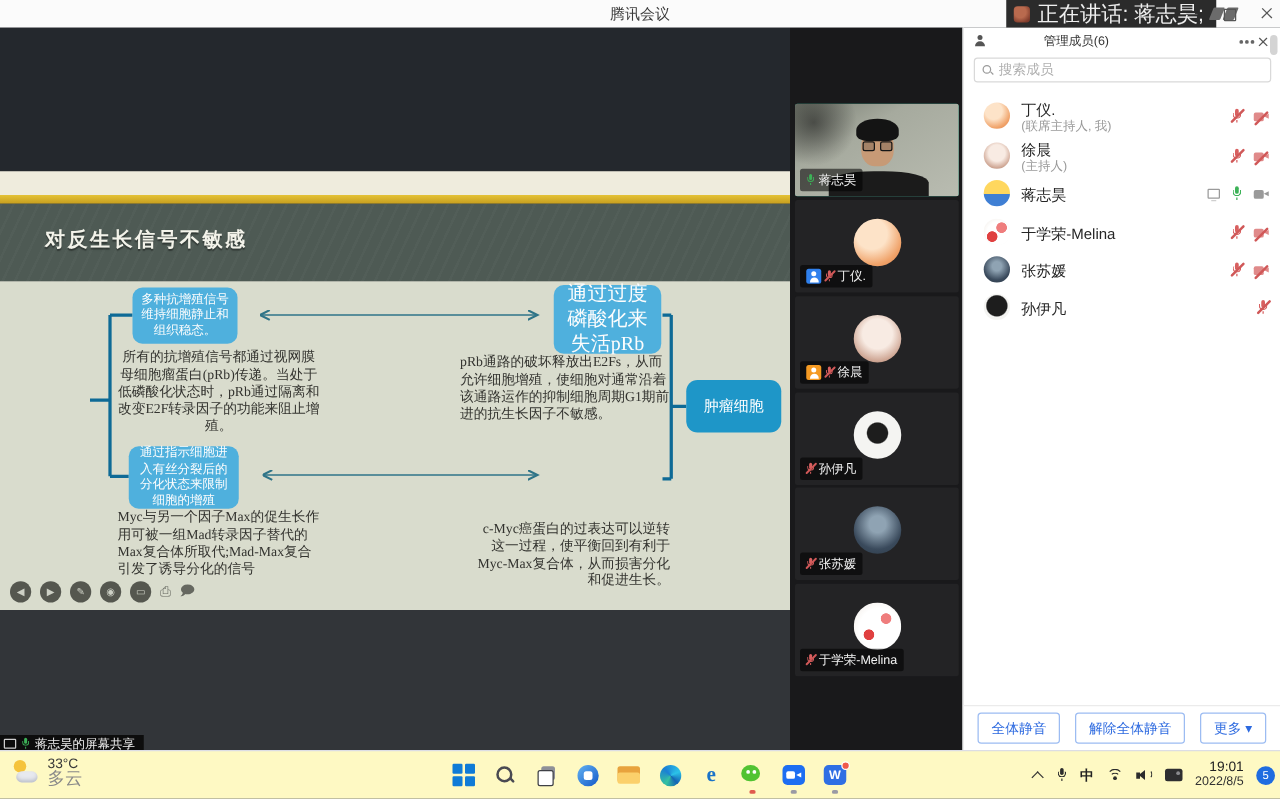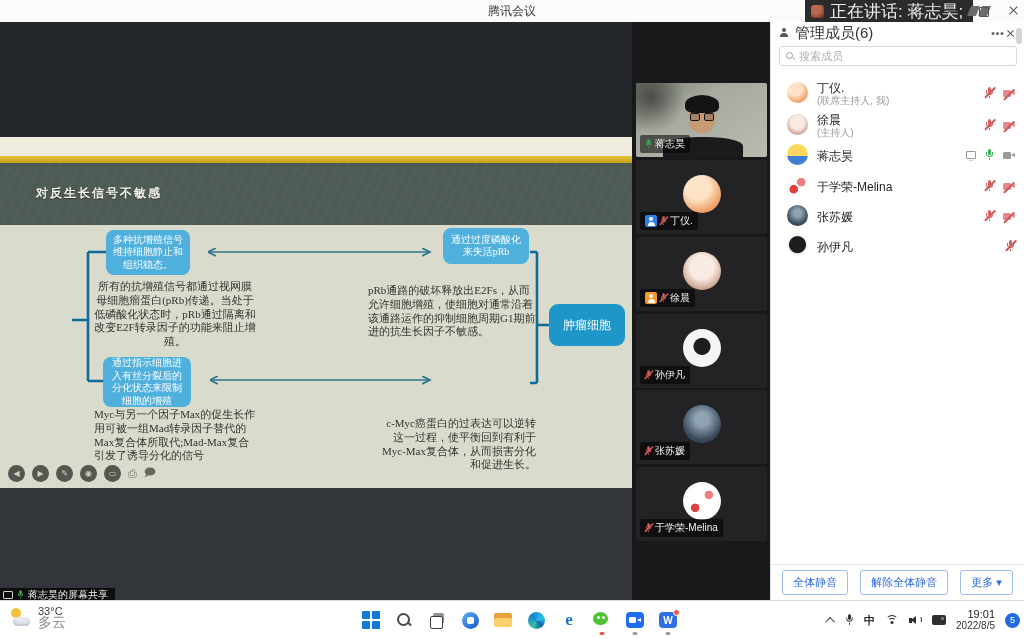--- a/index.html
+++ b/index.html
@@ -24,21 +24,21 @@
   .banner .logo{margin-left:auto;display:flex;gap:2px;}
   .banner .logo i{display:block;width:9px;height:10px;background:#6b6b6b;transform:skewX(-22deg);border-radius:1px;}
 
   
   .share{position:absolute;left:0;top:22px;width:632px;height:578px;background:#303338;overflow:hidden;}
   .letterbox-top{position:absolute;left:0;top:0;width:632px;height:115px;background:#24282d;}
   .slide{position:absolute;left:0;top:115px;width:632px;height:351px;}
   .band-cream{height:19px;background:#efecdd;}
   .band-yellow{height:7px;background:linear-gradient(#e4c236,#c79e1e);}
   .band-chalk{height:62px;background:#4e5a54;background-image:repeating-linear-gradient(115deg,rgba(255,255,255,.025) 0 2px,transparent 2px 9px);position:relative;}
-  .slide-title{position:absolute;left:36px;top:0;line-height:60px;font-size:12px;font-weight:bold;color:#f3f3ea;letter-spacing:2px;text-shadow:0 1px 1px rgba(0,0,0,.4);}
+  .slide-title{position:absolute;left:36px;top:0;line-height:60px;font-size:16px;font-weight:bold;color:#f3f3ea;letter-spacing:2px;text-shadow:0 1px 1px rgba(0,0,0,.4);}
   .slide-body{position:relative;height:263px;background:#d9dccd;font-family:"Liberation Serif",serif;}
   .bluebox{position:absolute;background:#1e96c8;color:#fff;border-radius:9px;display:flex;align-items:center;justify-content:center;text-align:center;font-size:12px;line-height:1.2;}
   .callout{position:absolute;background:#4fb0dd;color:#fdfdfd;border-radius:8px;display:flex;align-items:center;justify-content:center;text-align:center;font-size:10px;line-height:1.25;padding:3px 5px;}
   .para{position:absolute;font-size:11px;line-height:1.25;color:#33332f;}
   .connectors{position:absolute;left:0;top:0;width:632px;height:263px;}
 
   
   .anno{position:absolute;left:8px;top:442px;display:flex;gap:7px;align-items:center;z-index:5;}
   .anno .ab{width:17px;height:17px;border-radius:50%;background:rgba(66,68,62,.88);color:#cdd0c5;font-size:8px;display:flex;align-items:center;justify-content:center;cursor:pointer;}
   .anno .flat{color:#4a4c46;font-size:11px;opacity:.8;background:none;width:auto;height:auto;border-radius:0;}
@@ -83,21 +83,21 @@
   .person .shirt{position:absolute;left:2px;bottom:0;width:80px;height:20px;background:#1b1b1b;border-radius:45% 45% 0 0;}
   .person .face{position:absolute;left:28px;top:8px;width:26px;height:30px;background:#c79a76;border-radius:45% 45% 42% 42%;}
   .person .hair{position:absolute;left:24px;top:0;width:34px;height:18px;background:#141414;border-radius:50% 50% 30% 30%;}
   .person .glasses{position:absolute;left:29px;top:18px;width:24px;height:8px;}
   .person .glasses i{position:absolute;top:0;width:10px;height:8px;border:1.6px solid #161616;border-radius:2px;background:rgba(60,60,60,.25);}
   .person .glasses i:first-child{left:0;} .person .glasses i:last-child{right:0;}
 
   
   .panel{position:absolute;left:770px;top:22px;width:254px;height:578px;background:#fff;border-left:1px solid #e2e2e2;}
   .panel-head{position:absolute;left:0;top:0;width:100%;height:22px;display:flex;align-items:center;padding:0 8px;gap:5px;}
-  .panel-head .ttl{font-size:15px;color:#333;}
+  .panel-head .ttl{font-size:10px;color:#333;margin-left:40px;}
   .icn-person{display:inline-block;width:11px;height:11px;position:relative;}
   .icn-person::before{content:'';position:absolute;left:3.4px;top:0.5px;width:4px;height:4px;border-radius:50%;background:#555;}
   .icn-person::after{content:'';position:absolute;left:1.4px;top:5.4px;width:8px;height:4.4px;border-radius:4px 4px 0 0;background:#555;}
   .icn-dots{width:3px;height:3px;border-radius:50%;background:#666;box-shadow:-4.5px 0 0 #666,4.5px 0 0 #666;margin:0 6px;cursor:pointer;}
   .icn-x{position:relative;width:11px;height:11px;cursor:pointer;}
   .icn-x::before,.icn-x::after{content:'';position:absolute;left:1px;top:5px;width:9px;height:1.3px;background:#555;}
   .icn-x::before{transform:rotate(45deg);} .icn-x::after{transform:rotate(-45deg);}
   .panel-head .spacer{margin-left:auto;display:flex;align-items:center;}
   .scroll-thumb{position:absolute;right:2px;top:6px;width:6px;height:16px;border-radius:3px;background:#d4d4d4;cursor:pointer;}
   .searchwrap{position:absolute;left:8px;top:24px;width:238px;height:20px;border:1px solid #d9d9d9;border-radius:3px;background:#fff;display:flex;align-items:center;padding:0 6px;gap:5px;}
@@ -119,21 +119,21 @@
 
   
   .av-dingyi{background:radial-gradient(circle at 38% 32%,#fde3c8 35%,#f0a36a 70%,#df8049);}
   .av-xuchen{background:radial-gradient(circle at 50% 40%,#f8ebe3 40%,#cfa795 72%,#96705e);}
   .av-jiang{background:linear-gradient(180deg,#ffd75e 55%,#3f7fd4 55%);}
   .av-yuxuerong{background:radial-gradient(circle at 32% 68%,#e04040 0 4px,transparent 4.5px),radial-gradient(circle at 68% 34%,#ef7d7d 0 4px,transparent 4.5px),radial-gradient(circle at 55% 55%,#ffffff 55%,#efe9e2);}
   .av-zhangsuyuan{background:radial-gradient(circle at 50% 38%,#8fa3b3 22%,#3a4a5c 66%,#2b3946);}
   .av-sunyifan{background:radial-gradient(circle at 50% 46%,#1d1d1d 0 8px,#f4f4f2 9px);}
 
   
-  .taskbar{position:absolute;left:0;top:600px;width:1024px;height:39px;background:#ffffff;border-top:1px solid #dcdde4;}
+  .taskbar{position:absolute;left:0;top:600px;width:1024px;height:39px;background:#fef9c3;border-top:1px solid #dcdde4;}
   .weather{position:absolute;left:10px;top:4px;display:flex;align-items:center;gap:6px;cursor:pointer;}
   .wicon{position:relative;width:22px;height:20px;}
   .wicon .sun{position:absolute;left:1px;top:1px;width:10px;height:10px;border-radius:50%;background:#f5c33b;}
   .wicon .cloud{position:absolute;left:3px;bottom:1px;width:17px;height:9px;border-radius:8px;background:#e7e9ef;box-shadow:inset 0 -2px 3px rgba(150,155,170,.5);}
   .weather .t1{font-size:11px;color:#3a3a3a;line-height:12px;}
   .weather .t2{font-size:14px;color:#8a8a8a;line-height:11px;}
   .dock{position:absolute;left:358px;top:3px;display:flex;gap:7px;}
   .dk{position:relative;width:26px;height:32px;display:flex;align-items:center;justify-content:center;cursor:pointer;border-radius:4px;}
   .dk .dot{position:absolute;bottom:1px;left:50%;transform:translateX(-50%);width:5px;height:3px;border-radius:2px;background:#9a9aa4;}
   .dk .dot.red{background:#e05a4e;}
@@ -227,21 +227,21 @@
           <path d="M72,95 H88 M88,27 V156 M88,27 H106 M88,156 H103" fill="none" stroke="#0e6a96" stroke-width="2.6"></path>
           <path d="M549,100 H537 M537,27 V158 M537,27 H530 M537,158 H530" fill="none" stroke="#0e6a96" stroke-width="2.6"></path>
           <line x1="208" y1="27" x2="430" y2="27" stroke="#2e7488" stroke-width="1.3" marker-start="url(#ahr)" marker-end="url(#ah)"></line>
           <line x1="210" y1="155" x2="430" y2="155" stroke="#2e7488" stroke-width="1.3" marker-start="url(#ahr)" marker-end="url(#ah)"></line>
         </svg>
 
         <div class="bluebox" style="left:549px;top:79px;width:76px;height:42px;">肿瘤细胞</div>
 
         <div class="callout" style="left:106px;top:5px;width:84px;height:45px;">多种抗增殖信号维持细胞静止和组织稳态。</div>
         <div class="callout" style="left:103px;top:132px;width:88px;height:50px;">通过指示细胞进入有丝分裂后的分化状态来限制细胞的增殖</div>
-        <div class="callout" style="left:443px;top:3px;width:86px;height:36px;font-size:10px;">通过过度磷酸化来失活pRb</div>
+        <div class="callout" style="left:443px;top:3px;width:86px;height:55px;font-size:16px;">通过过度磷酸化来失活pRb</div>
 
         <div class="para" style="left:94px;top:55px;width:162px;text-align:center;">所有的抗增殖信号都通过视网膜母细胞瘤蛋白(pRb)传递。当处于低磷酸化状态时，pRb通过隔离和改变E2F转录因子的功能来阻止增殖。</div>
         <div class="para" style="left:94px;top:183px;width:162px;">Myc与另一个因子Max的促生长作用可被一组Mad转录因子替代的Max复合体所取代;Mad-Max复合引发了诱导分化的信号</div>
         <div class="para" style="left:368px;top:59px;width:168px;font-family:Liberation Serif, serif;">pRb通路的破坏释放出E2Fs，从而允许细胞增殖，使细胞对通常沿着该通路运作的抑制细胞周期G1期前进的抗生长因子不敏感。</div>
         <div class="para" style="left:378px;top:192px;width:158px;text-align:right;">c-Myc癌蛋白的过表达可以逆转这一过程，使平衡回到有利于Myc-Max复合体，从而损害分化和促进生长。</div>
       </div>
     </div>
 
     <div class="letterbox-bottom"></div>
 

